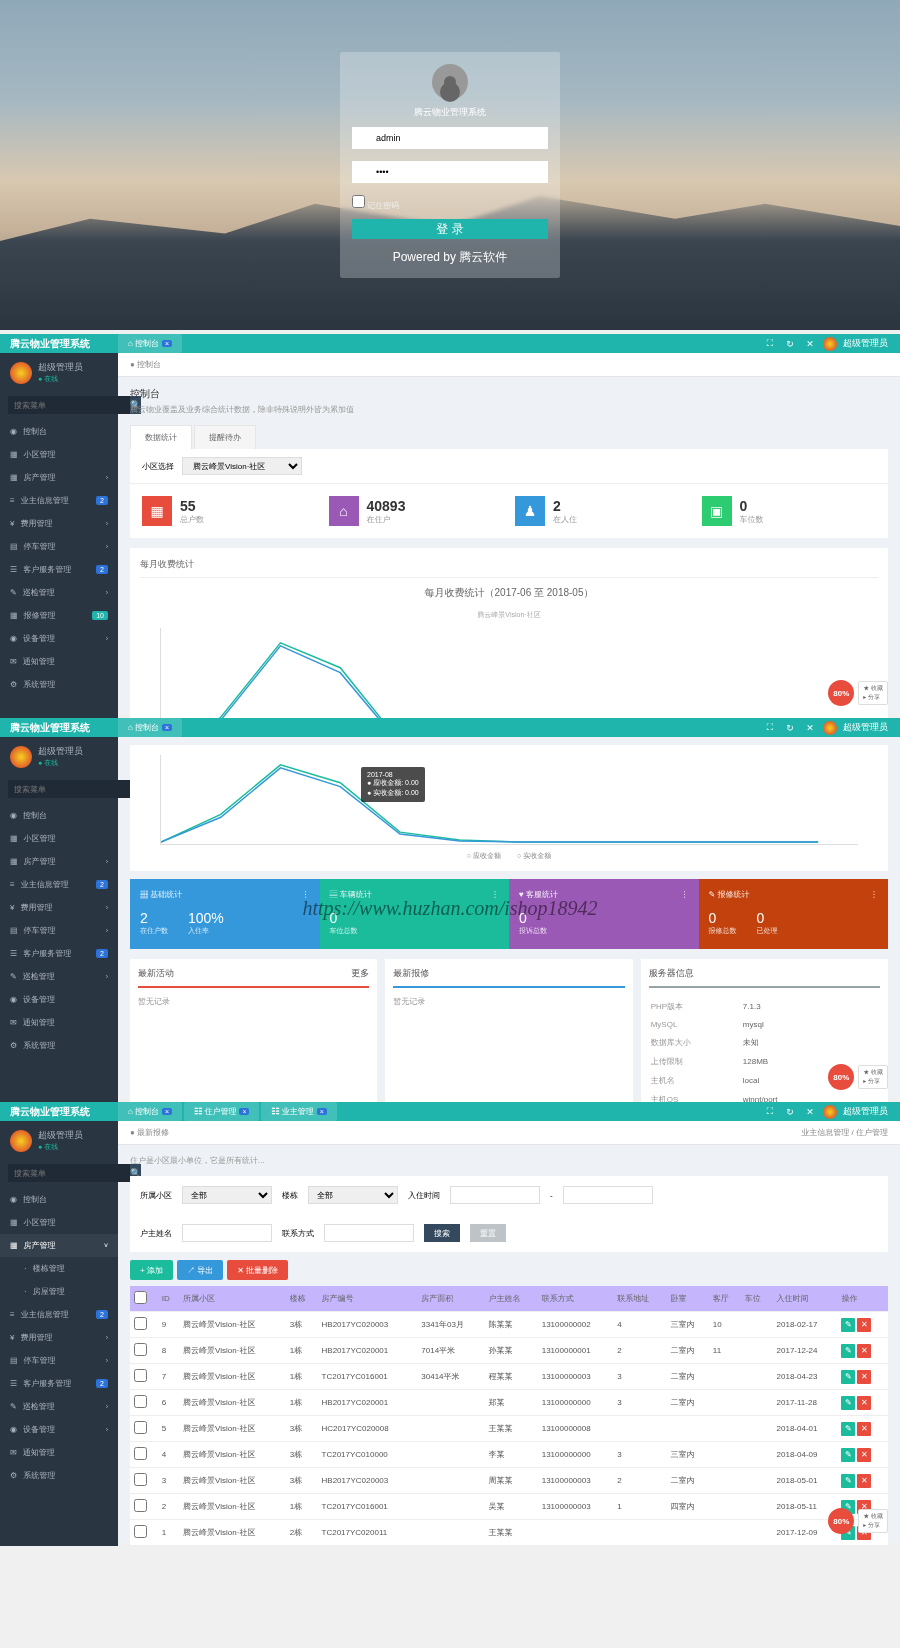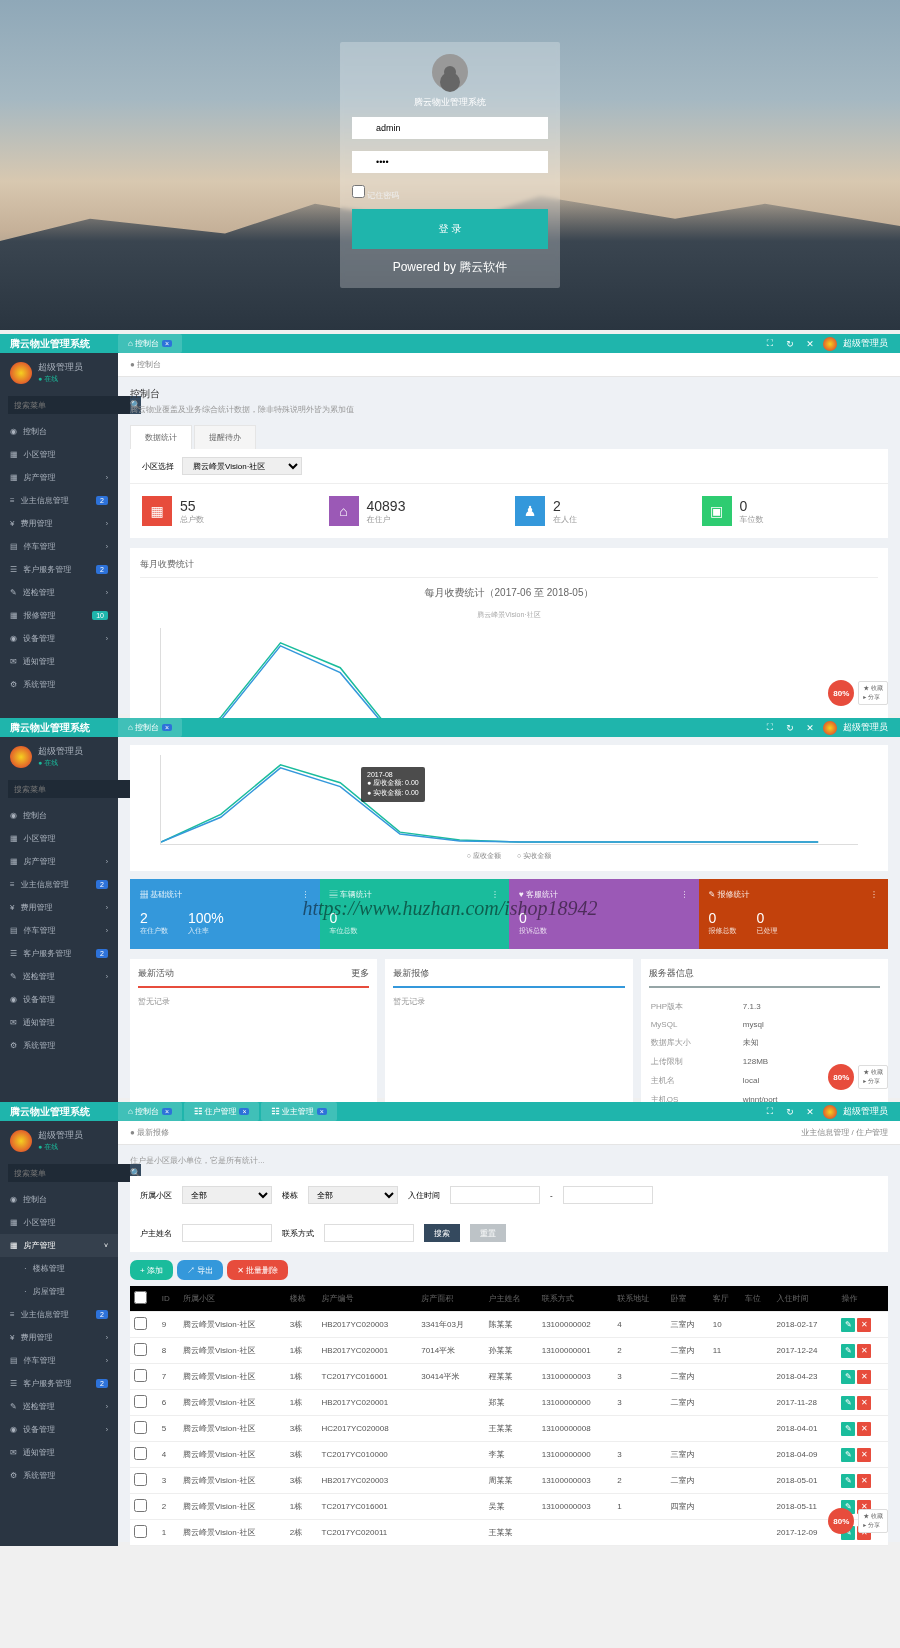--- a/index.html
+++ b/index.html
@@ -10,21 +10,21 @@
 .login-page{height:330px;background:linear-gradient(180deg,#8fa8b8 0%,#a5b8c2 30%,#d8c8b0 55%,#c5b098 70%,#5a6870 100%);display:flex;align-items:center;justify-content:center;position:relative;overflow:hidden}
 .login-page::before{content:"";position:absolute;bottom:0;left:0;right:0;height:45%;background:linear-gradient(180deg,transparent 0%,#3a4550 40%,#2a3540 100%);clip-path:polygon(0 40%,10% 25%,25% 35%,35% 15%,50% 30%,60% 10%,75% 25%,85% 15%,100% 30%,100% 100%,0 100%)}
 .login-box{width:220px;background:rgba(255,255,255,0.25);padding:12px;border-radius:2px;z-index:2;backdrop-filter:blur(2px)}
 .login-avatar{width:36px;height:36px;border-radius:50%;background:#999;margin:0 auto 6px;display:flex;align-items:center;justify-content:center}
 .login-avatar::before{content:"";width:12px;height:12px;border-radius:50%;background:#666;box-shadow:0 10px 0 4px #666}
 .login-title{text-align:center;font-size:9px;color:#fff;margin-bottom:8px}
 .login-input{width:100%;height:22px;background:#fff;border:none;margin-bottom:6px;padding:0 8px 0 24px;font-size:9px;position:relative}
 .input-wrap{position:relative;margin-bottom:6px}
 .input-wrap .icon{position:absolute;left:6px;top:5px;font-size:10px;color:#999}
 .login-check{font-size:8px;color:#eee;margin-bottom:8px}
-.login-btn{width:100%;height:40px;background:#1fb5ac;color:#fff;border:none;font-size:10px;cursor:pointer}
+.login-btn{width:100%;height:20px;background:#1fb5ac;color:#fff;border:none;font-size:12px;cursor:pointer}
 .login-footer{text-align:center;font-size:12px;color:#fff;margin-top:10px}
 
 
 .admin{display:flex;flex-direction:column;background:#eef1f5}
 .topbar{height:26px;background:#1fb5ac;display:flex;align-items:center;color:#fff;font-size:10px}
 .topbar .logo{width:118px;padding:0 10px;font-weight:bold}
 .topbar .tabs{display:flex;gap:2px}
 .topbar .tab{padding:4px 10px;background:rgba(255,255,255,0.15);border-radius:2px;font-size:8px;position:relative}
 .topbar .tab .close{background:#2d72d9;font-size:7px;padding:0 3px;border-radius:2px;margin-left:3px}
 .topbar .right{margin-left:auto;display:flex;align-items:center;gap:6px;padding-right:12px;font-size:9px}
@@ -55,21 +55,21 @@
 .tab-row .t.inactive{background:#f5f5f5}
 .dd-row{background:#fff;padding:8px 12px;margin:0 12px;display:flex;align-items:center;gap:8px;font-size:8px}
 .dd-row select{height:18px;font-size:8px;border:1px solid #ddd;padding:0 6px;width:120px}
 .stats{display:flex;gap:12px;padding:12px;margin:0 12px;background:#fff;border-top:1px solid #eee}
 .stat{flex:1;display:flex;align-items:center;gap:8px}
 .stat .ico{width:30px;height:30px;display:flex;align-items:center;justify-content:center;color:#fff;font-size:14px}
 .stat .ico.red{background:#e74c3c}
 .stat .ico.purple{background:#9b59b6}
 .stat .ico.blue{background:#3498db}
 .stat .ico.green{background:#2ecc71}
-.stat .txt .num{font-size:14px;font-weight:normal;color:#333}
+.stat .txt .num{font-size:14px;font-weight:bold;color:#333}
 .stat .txt .lbl{font-size:8px;color:#999}
 .chart-panel{background:#fff;margin:10px 12px;padding:10px}
 .chart-panel .chart-title{font-size:9px;color:#666;margin-bottom:8px;border-bottom:1px solid #eee;padding-bottom:6px}
 .chart-header{text-align:center;font-size:10px;color:#666;margin-bottom:10px}
 .chart-sub{text-align:center;font-size:7px;color:#aaa;margin-bottom:8px}
 .chart{height:130px;position:relative;border-left:1px solid #ddd;border-bottom:1px solid #ddd;margin:0 20px}
 .chart svg{width:100%;height:100%}
 .chart-legend{text-align:center;font-size:7px;color:#888;margin-top:6px}
 .chart-legend span{margin:0 8px}
 .float-widget{position:absolute;bottom:8px;right:12px;display:flex;align-items:center;gap:4px}
@@ -98,27 +98,27 @@
 .info-box table td:first-child{color:#999;width:40%}
 .tooltip-box{position:absolute;background:rgba(0,0,0,0.7);color:#fff;font-size:7px;padding:4px 6px;border-radius:2px;top:50px;left:340px}
 
 
 .filter{background:#fff;margin:0 12px;padding:10px;font-size:8px;display:flex;flex-wrap:wrap;gap:10px;align-items:center}
 .filter input,.filter select{height:18px;border:1px solid #ddd;padding:0 4px;font-size:8px;width:90px}
 .filter .btn{height:18px;padding:0 10px;border:none;font-size:8px;cursor:pointer}
 .filter .btn.dark{background:#34495e;color:#fff}
 .filter .btn.gray{background:#bdc3c7;color:#fff}
 .table-actions{margin:8px 12px 0;display:flex;gap:4px}
-.table-actions .btn{height:20px;padding:0 10px;border:none;font-size:8px;color:#fff;cursor:pointer;border-radius:7px}
+.table-actions .btn{height:20px;padding:0 10px;border:none;font-size:8px;color:#fff;cursor:pointer;border-radius:2px}
 .btn.teal{background:#1abc9c}
 .btn.blue{background:#3498db}
 .btn.red{background:#e74c3c}
 .data-table{width:calc(100% - 24px);margin:6px 12px;background:#fff;border-collapse:collapse;font-size:8px}
 .data-table th,.data-table td{padding:5px 4px;border-bottom:1px solid #eee;text-align:left;color:#555}
-.data-table th{background:#000000;font-weight:normal;color:#666}
+.data-table th{background:#c4b5fd;font-weight:normal;color:#666}
 .data-table .ops{display:flex;gap:2px}
 .data-table .ops .b{width:14px;height:14px;color:#fff;font-size:8px;display:flex;align-items:center;justify-content:center;border-radius:1px}
 .data-table .ops .b.g{background:#1abc9c}
 .data-table .ops .b.r{background:#e74c3c}
 .pagination{display:flex;justify-content:flex-end;padding:8px 12px;gap:2px;font-size:8px;align-items:center}
 .pagination .pg{padding:3px 6px;border:1px solid #ddd;background:#fff;color:#666}
 .pagination .pg.active{background:#2a3542;color:#fff}
 .watermark{position:absolute;top:50%;left:50%;transform:translate(-50%,-50%);font-size:20px;color:rgba(0,0,0,0.5);font-family:serif;font-style:italic;pointer-events:none;z-index:10}
 </style>
 </head>

